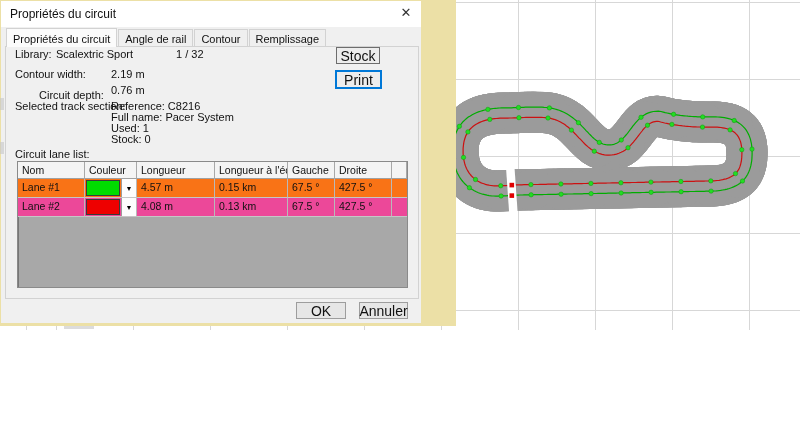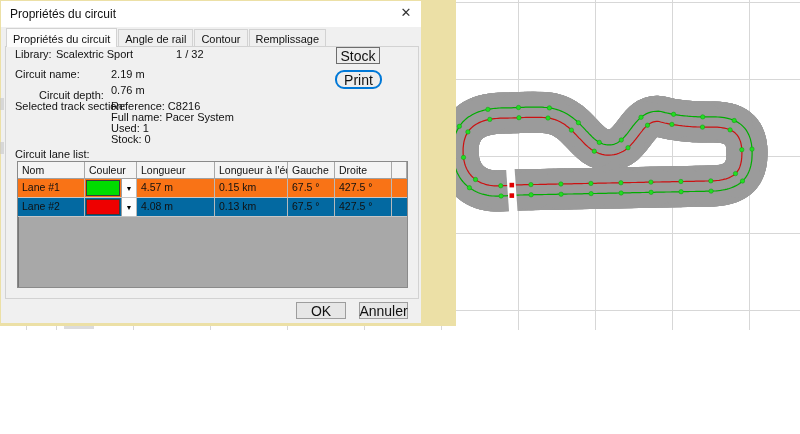--- a/index.html
+++ b/index.html
@@ -54,21 +54,21 @@
   .btn.focus{border:2px solid #0078d7;}
   .btn.bottom{border:1px solid #9d9d9d;background:#e6e6e6;}
   
   #lane-table{
     position:absolute;left:16px;top:160px;width:389px;height:125px;
     background:#a8a8a8;border:1px solid #8a8a8a;box-shadow:inset 1px 1px 0 #777;
     font-size:10.5px;
   }
   .trow{display:flex;width:100%;height:19px;background:#f97316;}
   .trow.head{height:17px;background:#f4f4f4;}
-  .trow.selected{background:#0369a1;}
+  .trow.selected{background:#ec4899;}
   .tcell{
     box-sizing:border-box;border-right:1px solid #b9b9b9;border-bottom:1px solid #c6c6c6;
     padding:2px 3px 0 4px;overflow:hidden;white-space:nowrap;color:#111;
   }
   .trow.head .tcell{border-right:1px solid #a8a8a8;border-bottom:1px solid #a0a0a0;}
   .c0{width:67px;}.c1{width:52px;padding:0;}.c2{width:78px;}.c3{width:73px;}
   .c4{width:47px;}.c5{width:57px;}.c6{flex:1;border-right:none;}
   .swatch-wrap{display:flex;width:100%;height:100%;align-items:stretch;}
   .swatch{flex:1;margin:1px;border:1px solid #3a3a3a;}
   .drop-btn{
@@ -169,23 +169,23 @@
     <div class="tab">Contour</div>
     <div class="tab">Remplissage</div>
   </div>
   <div id="tab-panel"></div>
 
   <span class="lbl" style="left:14px;top:47px;">Library:</span>
   <span class="lbl" style="left:55px;top:47px;">Scalextric Sport</span>
   <span class="lbl" style="left:175px;top:47px;">1 / 32</span>
 
   <div class="btn" style="left:335px;top:46px;width:44px;height:17px;">Stock</div>
-  <div class="btn focus" style="left:334px;top:69px;width:47px;height:19px;border-radius:9px;">Print</div>
-
-  <span class="lbl" style="left:14px;top:67px;">Circuit name:</span>
+  <div class="btn focus" style="left:334px;top:69px;width:47px;height:19px;">Print</div>
+
+  <span class="lbl" style="left:14px;top:67px;">Contour width:</span>
   <span class="lbl" style="left:110px;top:67px;">2.19 m</span>
   <span class="lbl" style="left:14px;top:88px;margin-left:24px;">Circuit depth:</span>
   <span class="lbl" style="left:110px;top:83px;">0.76 m</span>
 
   <span class="lbl" style="left:14px;top:99px;">Selected track section:</span>
   <span class="lbl" style="left:110px;top:99px;">Reference: C8216</span>
   <span class="lbl" style="left:110px;top:110px;">Full name: Pacer System</span>
   <span class="lbl" style="left:110px;top:121px;">Used: 1</span>
   <span class="lbl" style="left:110px;top:132px;">Stock: 0</span>
 

